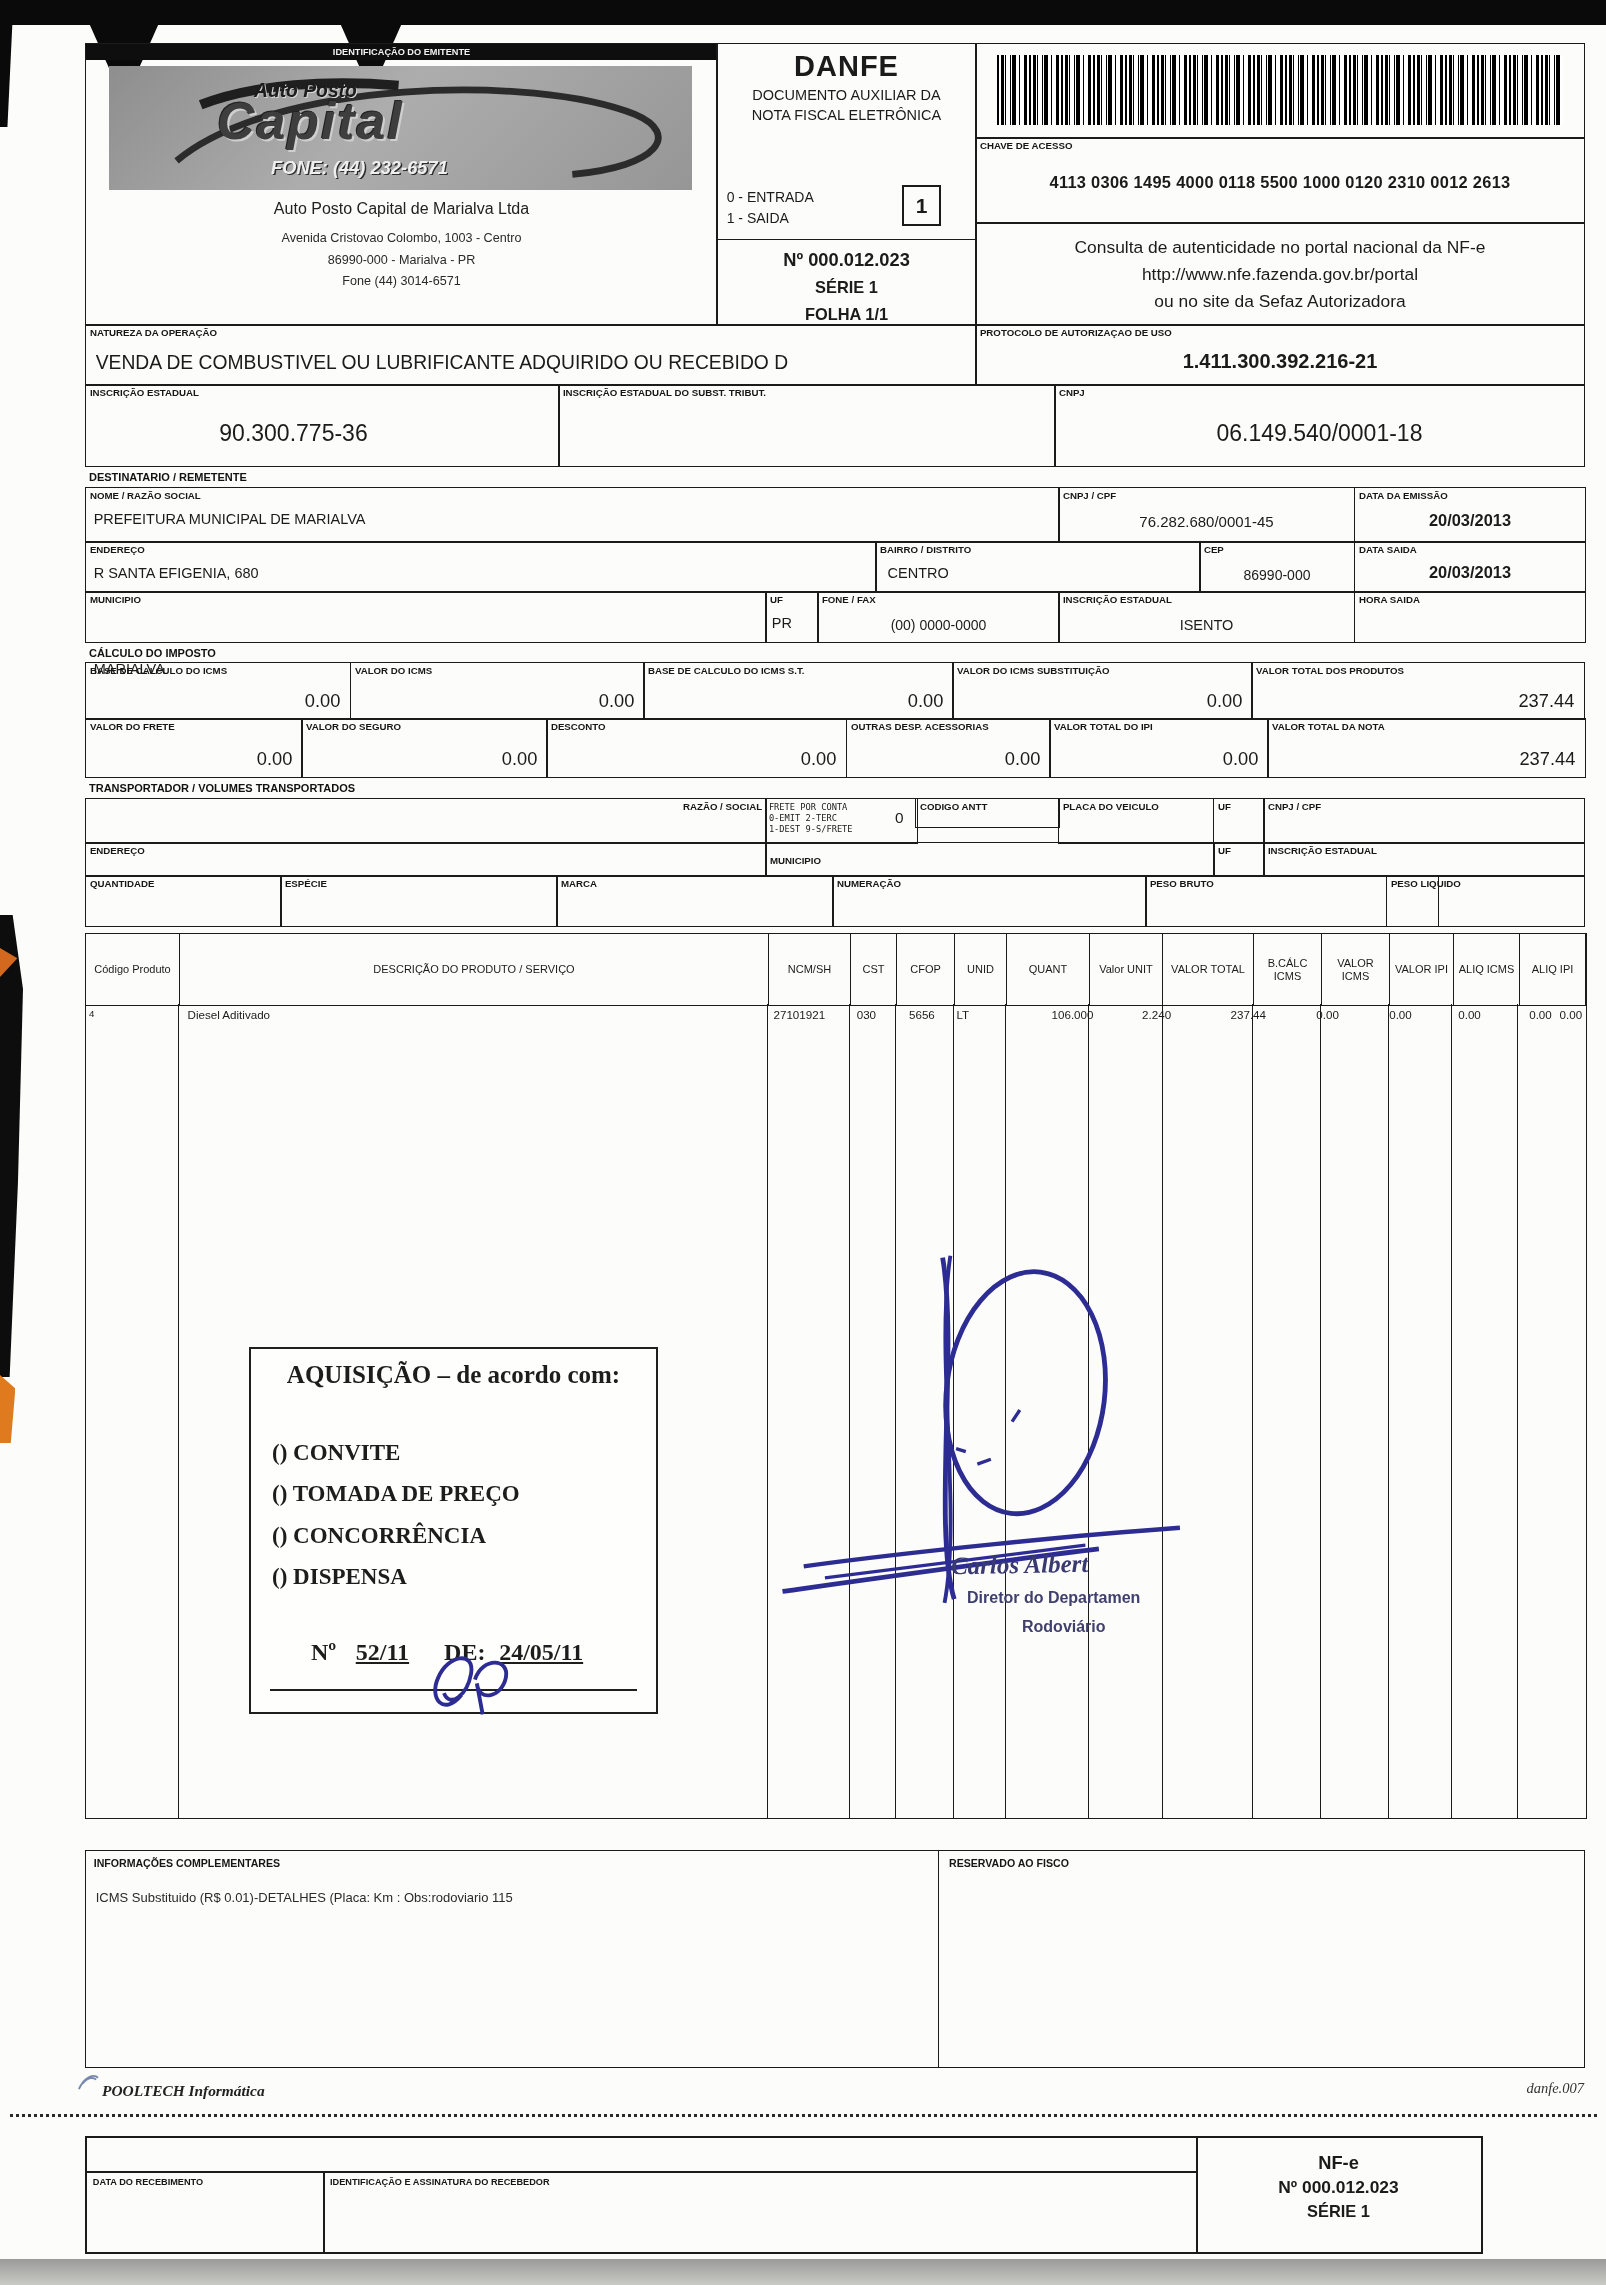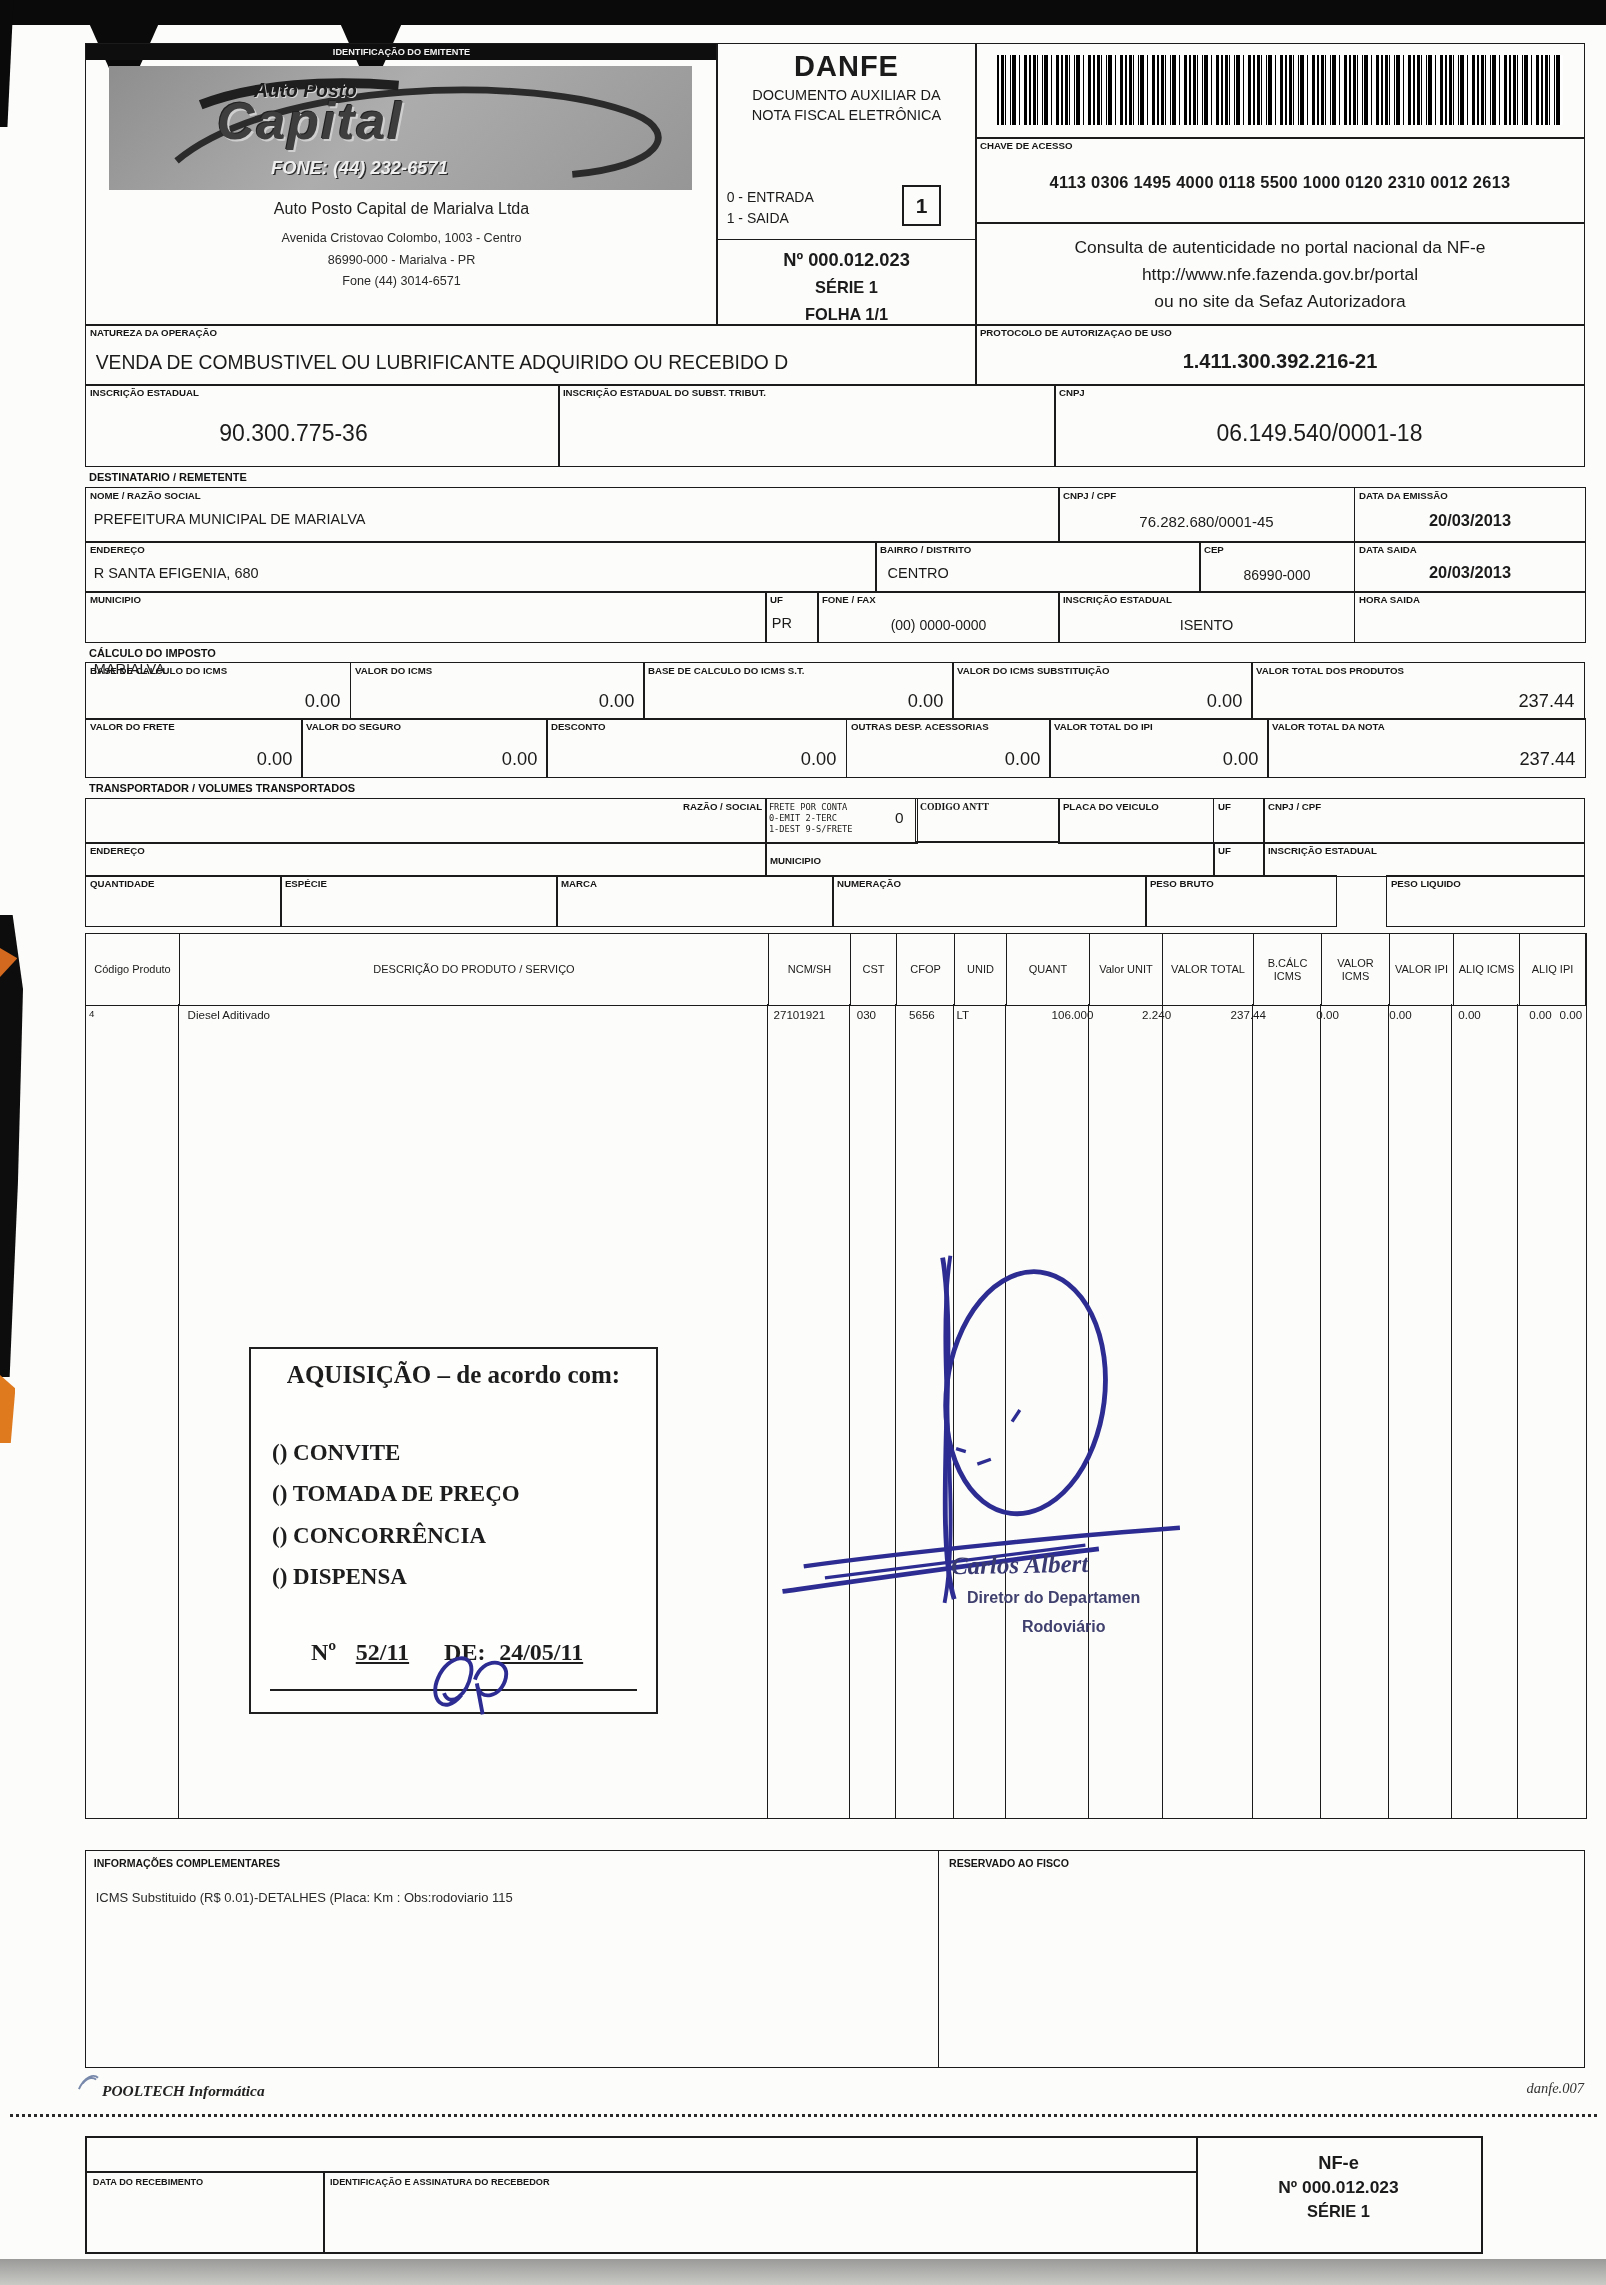--- a/index.html
+++ b/index.html
@@ -205,21 +205,21 @@
     <div class="lbl">RAZÃO / SOCIAL</div>
   </div>
   <div class="cell" style="left:765px;top:798px;width:153px;height:46px;">
     <div class="abs mono" style="left:2.9px;top:2.9px;font-size:8.7px;line-height:1.25;">
       <div>FRETE POR CONTA</div>
       <div>0-EMIT 2-TERC</div>
       <div>1-DEST 9-S/FRETE</div>
     </div>
     <div class="abs" style="right:13.5px;top:9.7px;font-size:15.4px;">0</div>
   </div>
-  <div class="cell" style="left:915px;top:798px;width:145px;height:44px;font-family:Liberation Serif, serif;">
+  <div class="cell" style="left:915px;top:798px;width:145px;height:30px;">
     <div class="lbl">CODIGO ANTT</div>
   </div>
   <div class="cell" style="left:1058px;top:798px;width:156px;height:46px;">
     <div class="lbl">PLACA DO VEICULO</div>
   </div>
   <div class="cell" style="left:1213px;top:798px;width:52px;height:46px;">
     <div class="lbl">UF</div>
   </div>
   <div class="cell" style="left:1263px;top:798px;width:322px;height:46px;">
     <div class="lbl">CNPJ / CPF</div>
@@ -243,21 +243,21 @@
   </div>
   <div class="cell" style="left:280px;top:875px;width:278px;height:52px;">
     <div class="lbl">ESPÉCIE</div>
   </div>
   <div class="cell" style="left:556px;top:875px;width:278px;height:52px;">
     <div class="lbl">MARCA</div>
   </div>
   <div class="cell" style="left:832px;top:875px;width:315px;height:52px;">
     <div class="lbl">NUMERAÇÃO</div>
   </div>
-  <div class="cell" style="left:1145px;top:875px;width:192px;height:52px;">
+  <div class="cell" style="left:1145px;top:875px;width:294px;height:52px;">
     <div class="lbl">PESO BRUTO</div>
   </div>
   <div class="cell" style="left:1386px;top:875px;width:199px;height:52px;">
     <div class="lbl">PESO LIQUIDO</div>
   </div>
 
   <div class="ptrow" style="top:933px;height:73px;border:1.9px solid #1b1b1b;">
     <div class="c0">Código Produto</div>
     <div class="c1">DESCRIÇÃO DO PRODUTO / SERVIÇO</div>
     <div class="c2">NCM/SH</div>

